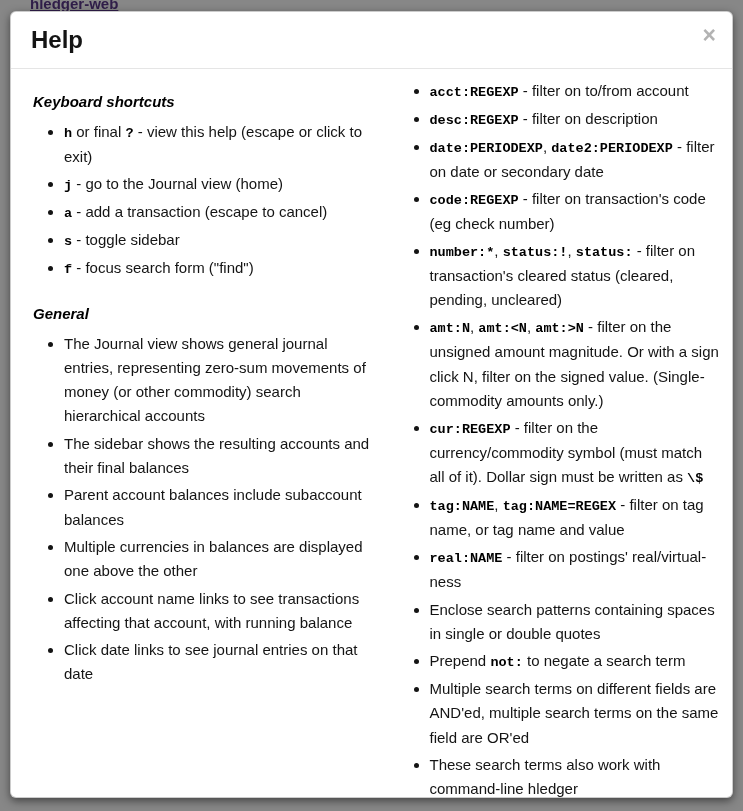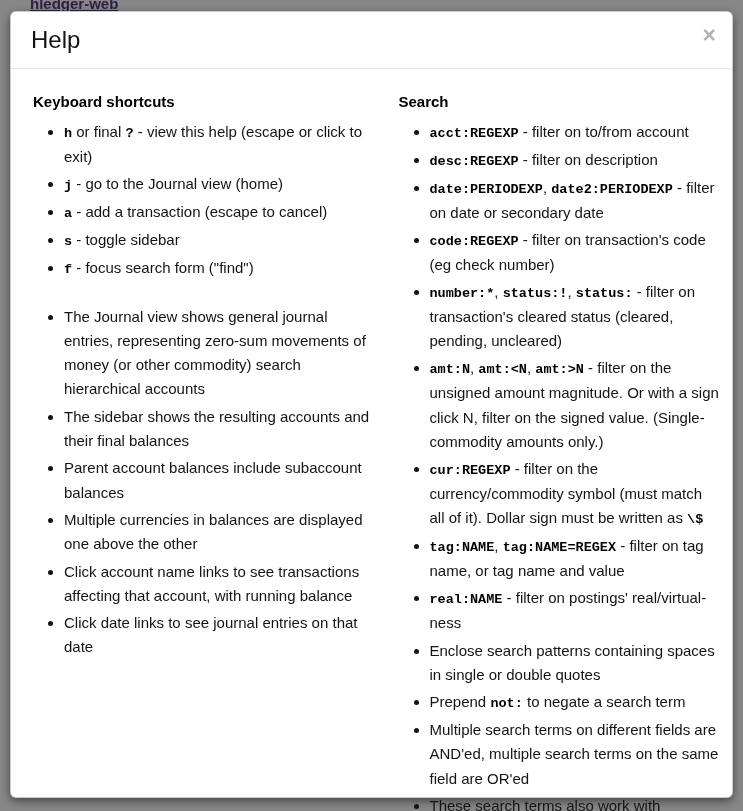--- a/index.html
+++ b/index.html
@@ -43,21 +43,21 @@
     box-shadow: 0 3px 9px rgba(0,0,0,0.5);
   }
   .modal-header {
     padding: 13px 16px 13px 20px;
     border-bottom: 1px solid #e5e5e5;
     position: relative;
   }
   .modal-title {
     margin: 0;
     font-size: 24px;
-    font-weight: 400;
+    font-weight: 700;
     color: #141414;
     line-height: 1.25;
   }
   .close-btn {
     position: absolute;
     right: 16px; top: 12px;
     background: none; border: none;
     font-size: 23px; font-weight: 700;
     color: #b3b3b3;
     line-height: 1;
@@ -72,20 +72,21 @@
     color: #141414;
   }
   .col { width: 50%; }
   .col-right { padding-left: 17px; }
   .col-left  { padding-right: 2px; }
   .col h4 {
     font-size: 15px;
     font-weight: 700;
     margin: 14px 0 10px 10px;
     color: #000;
+    font-style: italic;
   }
   .col ul {
     margin: 0 0 24px 0;
     padding-left: 41px;
   }
   .col li {
     line-height: 1.62;
     margin-bottom: 3px;
   }
   .col code {
@@ -115,31 +116,31 @@
   <div class="modal-body">
     <div class="col col-left">
         <h4>Keyboard shortcuts</h4>
         <ul>
           <li><code>h</code><span> or final </span><code>?</code><span> - view this help (escape or click to exit)</span></li>
           <li><code>j</code><span> - go to the Journal view (home)</span></li>
           <li><code>a</code><span> - add a transaction (escape to cancel)</span></li>
           <li><code>s</code><span> - toggle sidebar</span></li>
           <li><code>f</code><span> - focus search form ("find")</span></li>
         </ul>
+        <h4>General</h4>
         <ul>
           <li><span>The Journal view shows general journal entries, representing zero-sum movements of money (or other commodity) search hierarchical accounts</span></li>
           <li><span>The sidebar shows the resulting accounts and their final balances</span></li>
           <li><span>Parent account balances include subaccount balances</span></li>
           <li><span>Multiple currencies in balances are displayed one above the other</span></li>
           <li><span>Click account name links to see transactions affecting that account, with running balance</span></li>
           <li><span>Click date links to see journal entries on that date</span></li>
         </ul>
       </div>
     <div class="col col-right">
-        <h4>Search</h4>
         <ul>
           <li><code>acct:REGEXP</code><span> - filter on to/from account</span></li>
           <li><code>desc:REGEXP</code><span> - filter on description</span></li>
           <li><code>date:PERIODEXP</code><span>, </span><code>date2:PERIODEXP</code><span> - filter on date or secondary date</span></li>
           <li><code>code:REGEXP</code><span> - filter on transaction's code (eg check number)</span></li>
           <li><code>number:*</code><span>, </span><code>status:!</code><span>, </span><code>status:</code><span> - filter on transaction's cleared status (cleared, pending, uncleared)</span></li>
           <li><code>amt:N</code><span>, </span><code>amt:&lt;N</code><span>, </span><code>amt:&gt;N</code><span> - filter on the unsigned amount magnitude. Or with a sign click N, filter on the signed value. (Single-commodity amounts only.)</span></li>
           <li><code>cur:REGEXP</code><span> - filter on the currency/commodity symbol (must match all of it). Dollar sign must be written as </span><code>\$</code></li>
           <li><code>tag:NAME</code><span>, </span><code>tag:NAME=REGEX</code><span> - filter on tag name, or tag name and value</span></li>
           <li><code>real:NAME</code><span> - filter on postings' real/virtual-ness</span></li>

